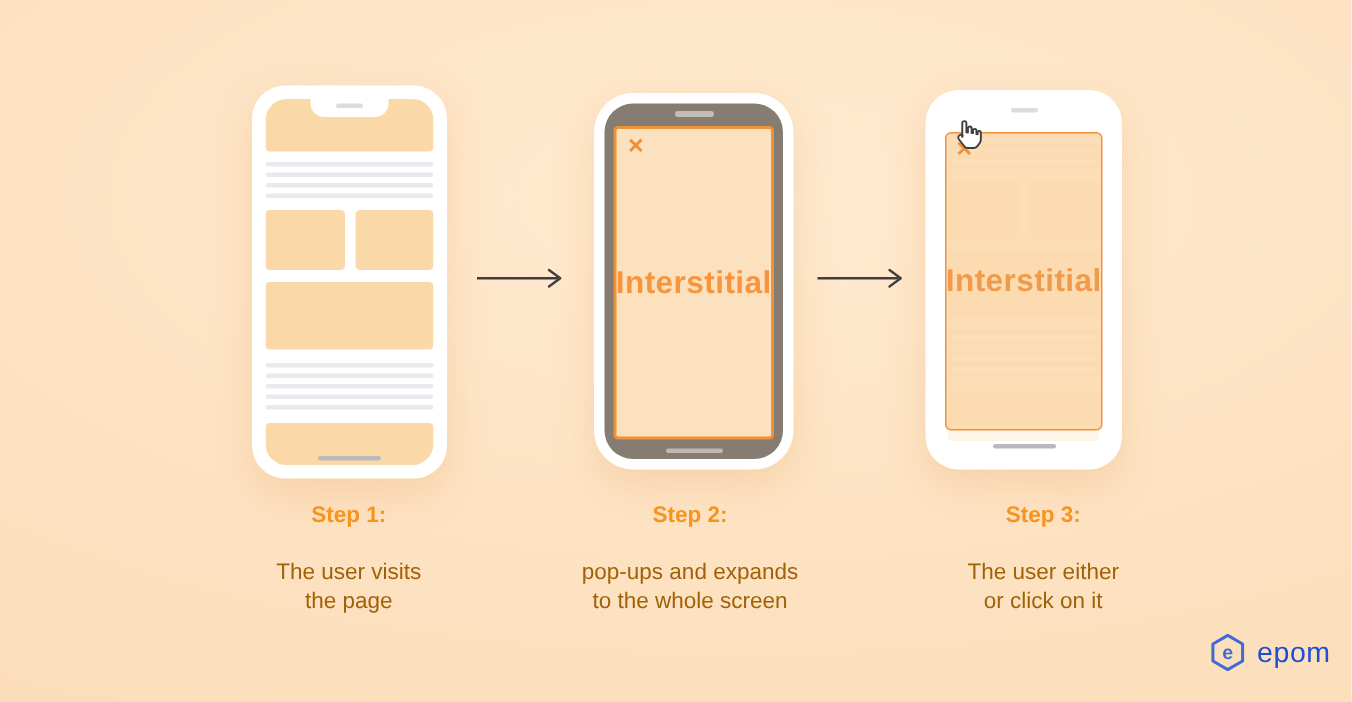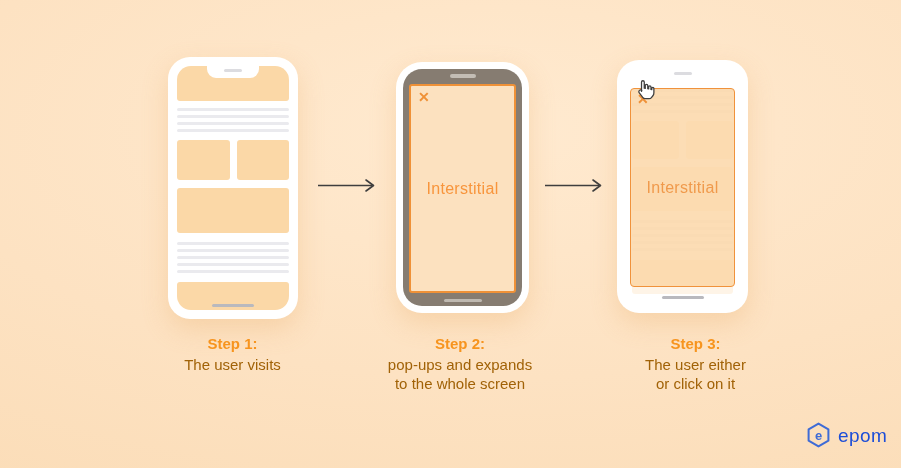--- a/index.html
+++ b/index.html
@@ -64,41 +64,41 @@
     position: absolute; left: 6px; right: 6px; top: 15px; bottom: 13px;
     background: #FCE1BF; border: 2px solid #EF9137; border-radius: 3px;
     display: flex; align-items: center; justify-content: center;
   }
   .close-x {
     position: absolute; top: 4px; left: 7px;
     color: #EF9137; font-size: 14px; font-weight: bold; line-height: 14px;
     cursor: pointer;
   }
   .ad-label {
-    color: #F8953C; font-size: 16px; font-weight: normal; letter-spacing: 0.3px;
+    color: #F8953C; font-size: 21px; font-weight: bold; letter-spacing: 0.3px;
   }
 
   
   .faint-content { position: absolute; inset: 0; padding: 20px 6px 0 6px; opacity: 0.5; }
   .ad-panel-overlay {
     position: absolute; left: 4px; right: 4px; top: 19px; bottom: 17px;
     background: rgba(251, 212, 160, 0.78);
     border: 1.5px solid #F0923B; border-radius: 4px;
     display: flex; align-items: center; justify-content: center;
     z-index: 4;
   }
   .ad-panel-overlay .ad-label { color: #F09A4C; }
   .hand-cursor { position: absolute; top: 9px; left: 8px; z-index: 7; }
 
   
   .arrow svg { display: block; }
 
   
   .step-caption { text-align: center; font-size: 15px; line-height: 19px; }
-  .step-title { color: #F7941E; font-weight: bold; margin-bottom: 2px; }
+  .step-title { color: #F7941E; font-weight: bold; margin-bottom: 19px; }
   .step-line { color: #a16207; }
 
   
   .logo { display: flex; align-items: center; gap: 6px; }
   .logo-text { color: #1d4ed8; font-size: 19px; letter-spacing: 0.4px; }
 </style>
 </head>
 <body>
 
 <div class="abs phone-white" style="left:168px; top:57px; width:130px; height:262px;">
@@ -190,20 +190,21 @@
         <path d="M8.2 14.5 V4.4 a1.5 1.5 0 0 1 3 0 V11 l1.1.18 V8.2 a1.35 1.35 0 0 1 2.7 0 v3.3 l1 .17 V9.8 a1.25 1.25 0 0 1 2.5 0 v2.6 l.9.16 v-1.3 a1.15 1.15 0 0 1 2.3 0 V16 c0 1.3-.35 2.4-1.1 3.3 l-1.6 2 c-.6.75-1.55 1.2-2.5 1.2 h-4.3 c-1.1 0-2.1-.55-2.7-1.5 L5.6 15.9 c-.6-.9-.35-2.1.55-2.7 .75-.5 1.75-.35 2.35.3 Z" fill="#FFFFFF" stroke="#3F3F3F" stroke-width="1.4" stroke-linejoin="round"></path>
       </svg>
     </div>
     <div class="home-bar" style="bottom:5px;"></div>
   </div>
 </div>
 
 <div class="abs step-caption" style="left:150px; top:334px; width:165px;">
   <div class="step-title">Step 1:</div>
   <div class="step-line">The user visits</div>
+  <div class="step-line">the page</div>
 </div>
 
 <div class="abs step-caption" style="left:370px; top:334px; width:180px;">
   <div class="step-title">Step 2:</div>
   <div class="step-line">pop-ups and expands</div>
   <div class="step-line">to the whole screen</div>
 </div>
 
 <div class="abs step-caption" style="left:613px; top:334px; width:165px;">
   <div class="step-title">Step 3:</div>

